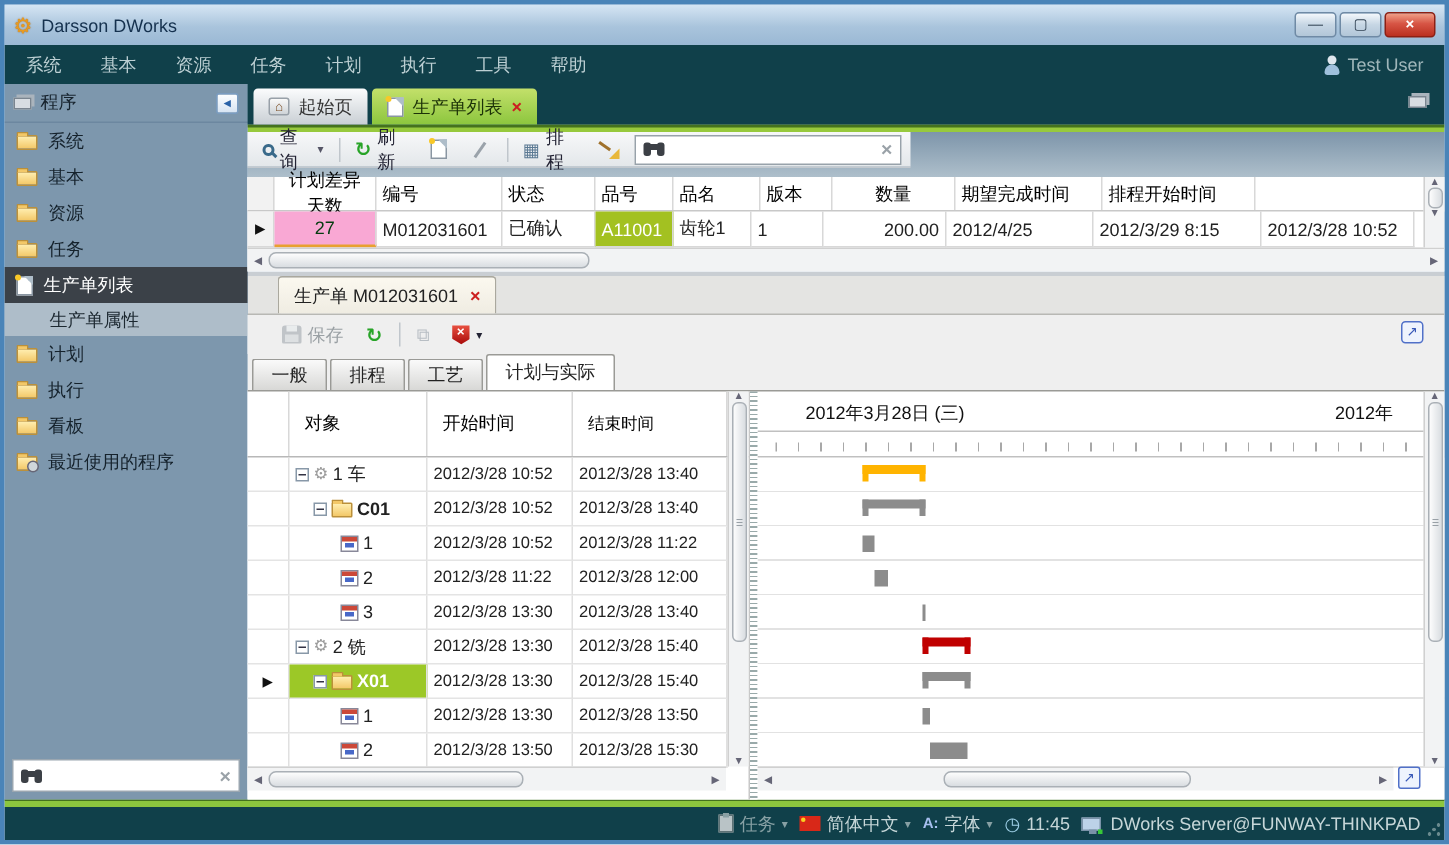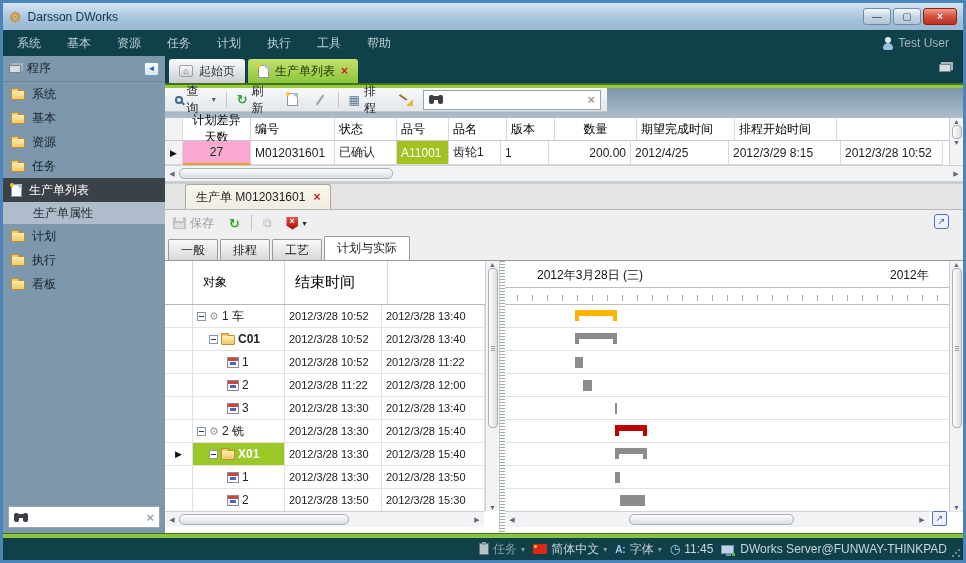--- a/index.html
+++ b/index.html
@@ -91,21 +91,21 @@
   .vscroll { position:absolute; right:0; top:0; width:14px; background:#f2f3f4; border-left:1px solid #d0d0d0; display:flex; flex-direction:column; align-items:center; }
   .vs-thumb { width:10px; background:linear-gradient(90deg,#fdfdfd,#d9dde1); border:1px solid #aab0b6; border-radius:4px; cursor:pointer; position:relative; }
   .vs-thumb .grip { position:absolute; left:2px; right:2px; top:50%; height:5px; margin-top:-2px;
      background:repeating-linear-gradient(#98a0a6 0 1px,transparent 1px 2px); }
   .divider { height:3px; background:#c9ced3; }
 
   
   .detail { flex:1; background:#efefef; display:flex; flex-direction:column; }
   .doctab-strip { height:26px; background:#e4e4e2; display:flex; align-items:flex-end; padding-left:20px; border-bottom:1px solid #b8b8b4; }
   .doctab { height:25px; background:linear-gradient(#fbf8ef,#efece2); border:1px solid #aaa89e; border-bottom:none; border-radius:3px 3px 0 0; display:flex; align-items:center; gap:8px; padding:0 10px; color:#222; cursor:pointer; }
-  .detail-toolbar { height:26px; display:flex; align-items:center; gap:7px; padding:0 4px; background:#efefef; position:relative; }
+  .detail-toolbar { height:26px; display:flex; align-items:center; gap:7px; padding:0 19px; background:#efefef; position:relative; }
   .icon-save { width:13px; height:12px; background:#c0c4c8; border-radius:2px 2px 1px 1px; position:relative; }
   .icon-save::before { content:""; position:absolute; left:3px; top:0; width:7px; height:4px; background:#e9eced; }
   .icon-save::after { content:""; position:absolute; left:2px; bottom:1px; width:9px; height:5px; background:#dde0e2; }
   .disabled-label { color:#9aa0a4; }
   .icon-org { color:#b8bec4; font-size:12px; line-height:1; }
   .icon-shield { width:12px; height:13px; background:linear-gradient(#e85040,#a60808); clip-path:polygon(50% 100%,100% 72%,100% 0,0 0,0 72%); position:relative; }
   .icon-shield::after { content:"×"; position:absolute; left:3px; top:-1px; color:#fff; font-size:9px; font-weight:bold; }
   .ext-link { position:absolute; right:14px; top:4px; width:15px; height:15px; border:1px solid #5070c8; border-radius:3px; background:#eef3fd; color:#3858b8; font-size:9px; line-height:13px; text-align:center; cursor:pointer; }
 
   .subtabs { height:24px; display:flex; align-items:flex-end; padding-left:3px; background:#efefef; }
@@ -240,20 +240,24 @@
         <span>计划</span>
       </div>
       <div class="side-item">
         <span class="icon-folder"></span>
         <span>执行</span>
       </div>
       <div class="side-item">
         <span class="icon-folder"></span>
         <span>看板</span>
       </div>
+      <div class="side-item">
+        <span class="icon-folder recent"></span>
+        <span>最近使用的程序</span>
+      </div>
       <div class="side-search">
         <span class="icon-binoc"></span>
         <input style="">
         <span class="clear-x">×</span>
       </div>
     </div>
 
     <div class="main">
 
       <div class="tabstrip">
@@ -374,21 +378,22 @@
           <div class="subtab">工艺</div>
           <div class="subtab active">计划与实际</div>
         </div>
 
         <div class="detail-content">
 
           <div class="sched">
             <div class="sched-header">
               <div class="sc sc-marker"></div>
               <div class="sc sc-obj">对象</div>
-              <div class="sc sc-end" style="font-size:15px">结束时间</div>
+              <div class="sc sc-start" style="font-size:12px">开始时间</div>
+              <div class="sc sc-end" style="font-size:11px">结束时间</div>
             </div>
             <div class="sched-rows">
 
               <div class="sched-row">
                 <div class="sc sc-marker"></div>
                 <div class="sc sc-obj">
                   <span class="expander"></span>
                   <span class="icon-gear">⚙</span>
                   <span>1 车</span>
                 </div>

